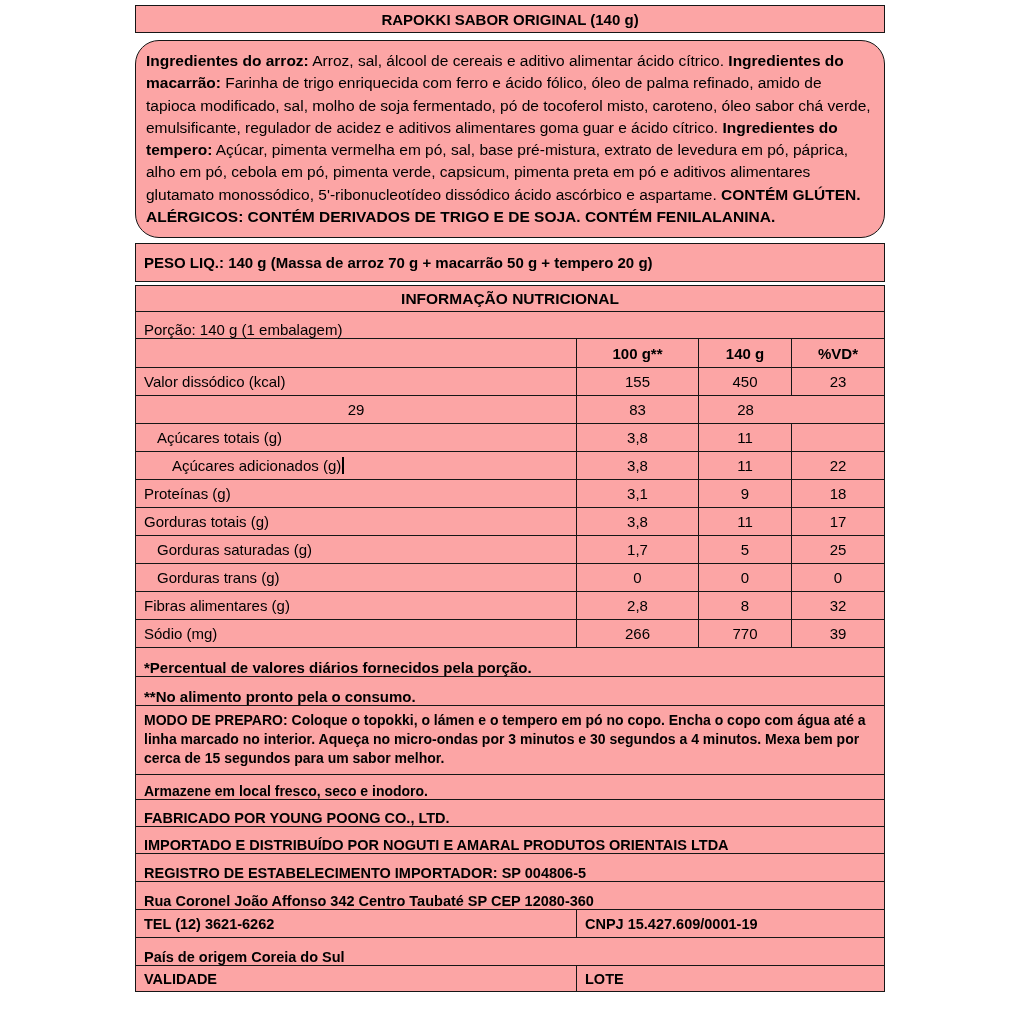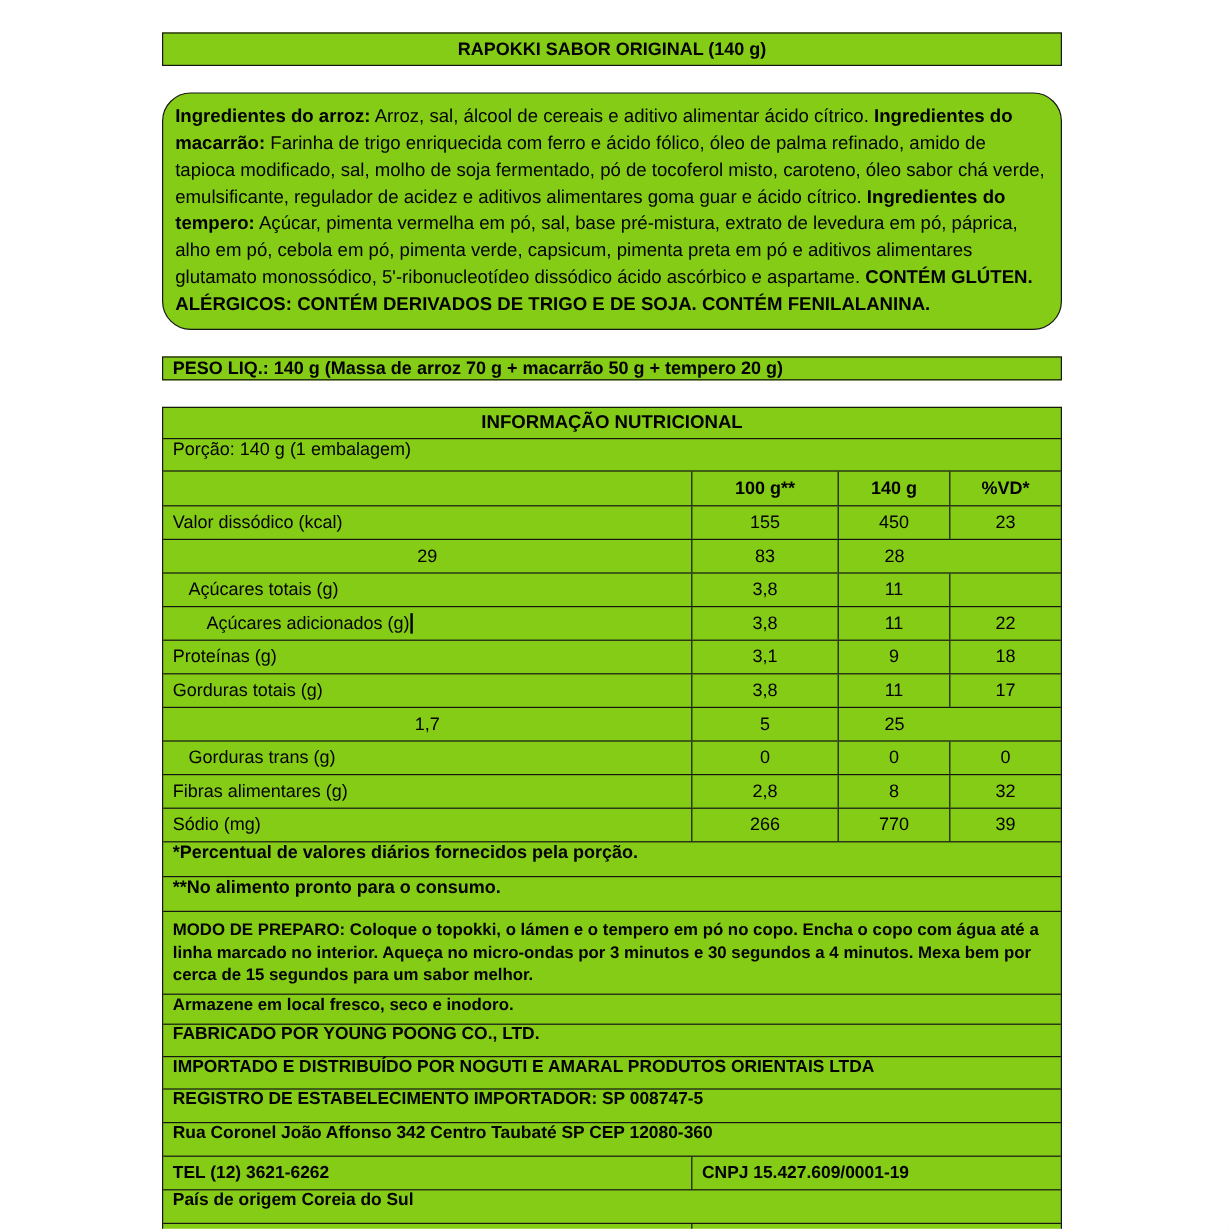--- a/index.html
+++ b/index.html
@@ -4,35 +4,35 @@
 <style>
   * { box-sizing: border-box; margin: 0; padding: 0; }
   html, body {
     width: 1024px; height: 1024px;
     background: #ffffff;
     font-family: "Liberation Sans", sans-serif;
     color: #000;
   }
   .page { position: relative; width: 1024px; height: 1024px; background: #fff; }
   .label-wrap { position: absolute; left: 135px; top: 5px; width: 750px; }
-  .box { border: 1.5px solid #161616; background: #84cc16; margin-top: 22px; }
+  .box { border: 1.5px solid #161616; background: #fca5a5; }
   .b { font-weight: bold; }
 
   .title-box { height: 28px; display: flex; align-items: center; justify-content: center;
                font-size: 15px; font-weight: bold; margin-bottom: 7px; }
 
   .ing-box { padding: 9px 10px; margin-bottom: 5px; font-size: 15.5px; line-height: 22.3px; border-radius: 24px; }
 
-  .peso-box { height: 20px; margin-bottom: 3px; font-size: 15px; font-weight: bold;
+  .peso-box { height: 39px; margin-bottom: 3px; font-size: 15px; font-weight: bold;
               display: flex; align-items: center; padding-left: 8px; }
 
   .row { border-bottom: 1.5px solid #161616; }
   .main-table > .row:last-child { border-bottom: none; }
 
-  .flex { display: flex; align-items: flex-start; padding-left: 8px; }
+  .flex { display: flex; align-items: flex-end; padding-left: 8px; }
   .center { display: flex; align-items: center; justify-content: center; }
 
   .row-sect   { height: 26px; font-size: 15.5px; text-align: center; }
   .row-porcao { height: 27px; font-size: 15px; }
   .row-head   { height: 29px; }
   .row-foot   { height: 29px; font-size: 15px; }
   .row-prep   { height: 69px; }
   .prep       { padding: 5px 8px; font-size: 14px; line-height: 19px; }
   .row-storage{ height: 25px; font-size: 14px; }
   .row-std    { height: 27px; font-size: 14.5px; }
@@ -120,20 +120,21 @@
             <div class="ncell nval">9</div>
             <div class="ncell nval last">18</div>
           </div>
           <div class="nrow">
             <div class="ncell nlabel ind0">Gorduras totais (g)</div>
             <div class="ncell nval">3,8</div>
             <div class="ncell nval">11</div>
             <div class="ncell nval last">17</div>
           </div>
           <div class="nrow">
+            <div class="ncell nlabel ind1">Gorduras saturadas (g)</div>
             <div class="ncell nval">1,7</div>
             <div class="ncell nval">5</div>
             <div class="ncell nval last">25</div>
           </div>
           <div class="nrow">
             <div class="ncell nlabel ind1">Gorduras trans (g)</div>
             <div class="ncell nval">0</div>
             <div class="ncell nval">0</div>
             <div class="ncell nval last">0</div>
           </div>
@@ -145,28 +146,28 @@
           </div>
           <div class="nrow">
             <div class="ncell nlabel ind0">Sódio (mg)</div>
             <div class="ncell nval">266</div>
             <div class="ncell nval">770</div>
             <div class="ncell nval last">39</div>
           </div>
         </div>
 
       <div class="row row-foot flex b">*Percentual de valores diários fornecidos pela porção.</div>
-      <div class="row row-foot flex b">**No alimento pronto para o consumo.</div>
+      <div class="row row-foot flex b">**No alimento pronto pela o consumo.</div>
 
       <div class="row row-prep prep b">MODO DE PREPARO: Coloque o topokki, o lámen e o tempero em pó no copo. Encha o copo com água até a linha marcado no interior. Aqueça no micro-ondas por 3 minutos e 30 segundos a 4 minutos. Mexa bem por cerca de 15 segundos para um sabor melhor.</div>
 
       <div class="row row-storage flex b">Armazene em local fresco, seco e inodoro.</div>
       <div class="row row-std flex b">FABRICADO POR YOUNG POONG CO., LTD.</div>
       <div class="row row-std flex b">IMPORTADO E DISTRIBUÍDO POR NOGUTI E AMARAL PRODUTOS ORIENTAIS LTDA</div>
-      <div class="row row-std28 flex b">REGISTRO DE ESTABELECIMENTO IMPORTADOR: SP 008747-5</div>
+      <div class="row row-std28 flex b">REGISTRO DE ESTABELECIMENTO IMPORTADOR: SP 004806-5</div>
       <div class="row row-std28 flex b">Rua Coronel João Affonso 342 Centro Taubaté SP CEP 12080-360</div>
 
       <div class="row row-std28 grid2">
         <div class="gcell">TEL (12) 3621-6262</div>
         <div class="gcell last">CNPJ 15.427.609/0001-19</div>
       </div>
 
       <div class="row row-std28 flex b">País de origem Coreia do Sul</div>
 
       <div class="row row-last grid2">

